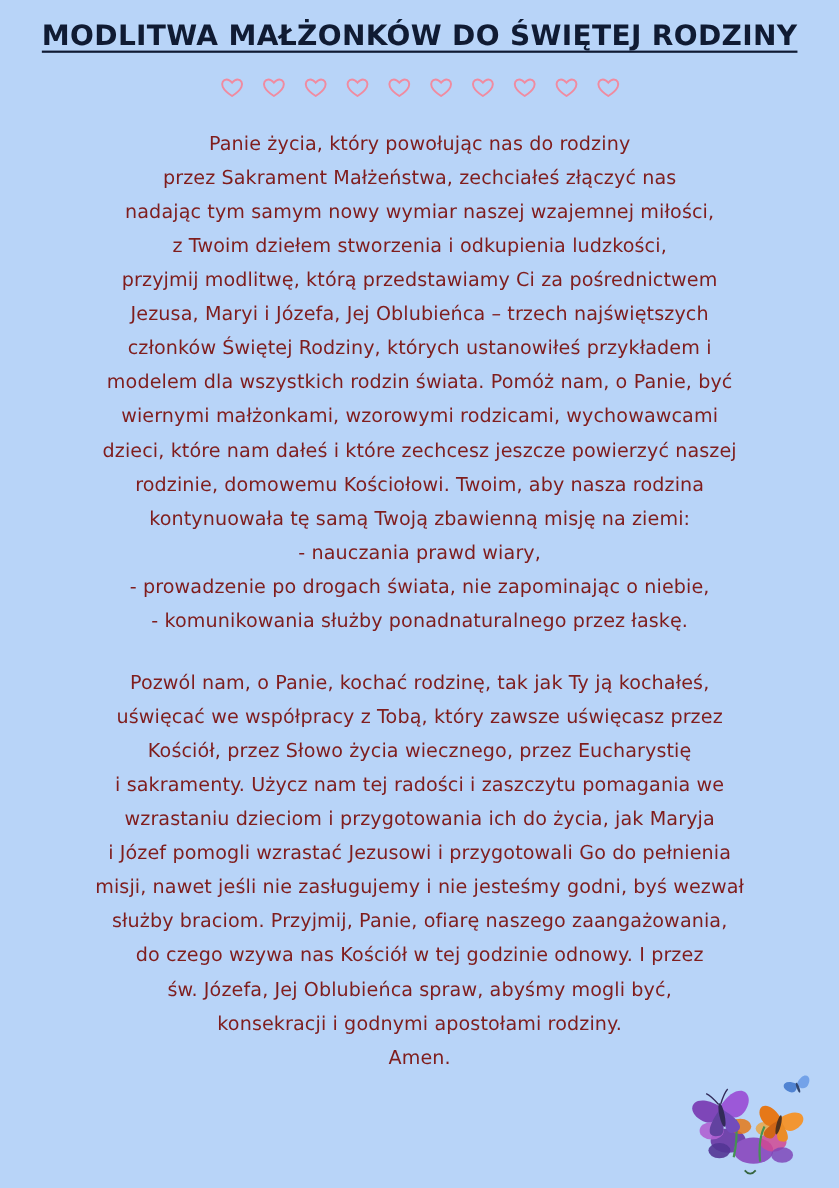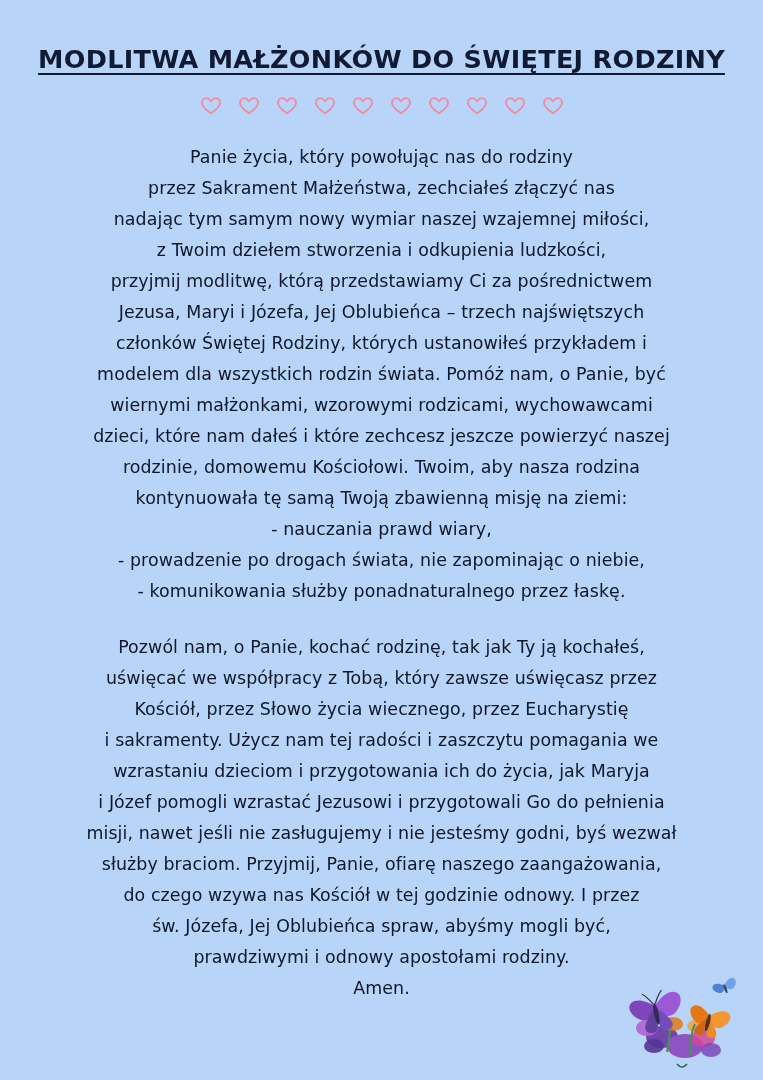--- a/index.html
+++ b/index.html
@@ -13,21 +13,21 @@
     font-family: "DejaVu Sans", sans-serif;
     color: #15213a;
     overflow: hidden;
     position: relative;
   }
   .page {
     width: 763px;
     height: 1080px;
     position: relative;
     box-sizing: border-box;
-    padding: 38px 24px 0 24px;
+    padding: 12px 24px 0 24px;
     display: flex;
     flex-direction: column;
     align-items: center;
   }
   .title {
     font-size: 25.5px;
     font-weight: bold;
     letter-spacing: 0.3px;
     text-align: center;
     text-decoration: underline;
@@ -49,21 +49,21 @@
     width: 22px;
     height: 22px;
     display: block;
   }
   .body-text {
     margin-top: 22px;
     width: 700px;
     text-align: center;
     font-size: 17.4px;
     line-height: 31px;
-    color: #0f172a;
+    color: #7f1d1d;
     letter-spacing: 0.1px;
   }
   .para {
     margin: 0;
   }
   .para + .para {
     margin-top: 25px;
   }
   .line {
     display: block;
@@ -146,21 +146,21 @@
       <span class="line">Pozwól nam, o Panie, kochać rodzinę, tak jak Ty ją kochałeś,</span>
       <span class="line">uświęcać we współpracy z Tobą, który zawsze uświęcasz przez</span>
       <span class="line">Kościół, przez Słowo życia wiecznego, przez Eucharystię</span>
       <span class="line">i sakramenty. Użycz nam tej radości i zaszczytu pomagania we</span>
       <span class="line">wzrastaniu dzieciom i przygotowania ich do życia, jak Maryja</span>
       <span class="line">i Józef pomogli wzrastać  Jezusowi i przygotowali Go do pełnienia</span>
       <span class="line">misji, nawet jeśli nie zasługujemy i nie jesteśmy godni, byś wezwał</span>
       <span class="line">służby braciom. Przyjmij, Panie, ofiarę naszego zaangażowania,</span>
       <span class="line">do czego wzywa nas Kościół w tej godzinie odnowy. I przez</span>
       <span class="line">św. Józefa, Jej Oblubieńca spraw, abyśmy mogli być,</span>
-      <span class="line">prawdziwymi i odnowy apostołami rodziny.</span>
+      <span class="line">konsekracji i godnymi apostołami rodziny.</span>
       <span class="line amen">Amen.</span>
     </p>
 
   </div>
 
   <svg class="flowers" viewBox="0 0 150 130" aria-hidden="true">
     <g opacity="0.95">
 
       <ellipse cx="55" cy="95" rx="16" ry="11" fill="#6d3fa8"></ellipse>
       <ellipse cx="78" cy="104" rx="18" ry="12" fill="#8c4fc0"></ellipse>

